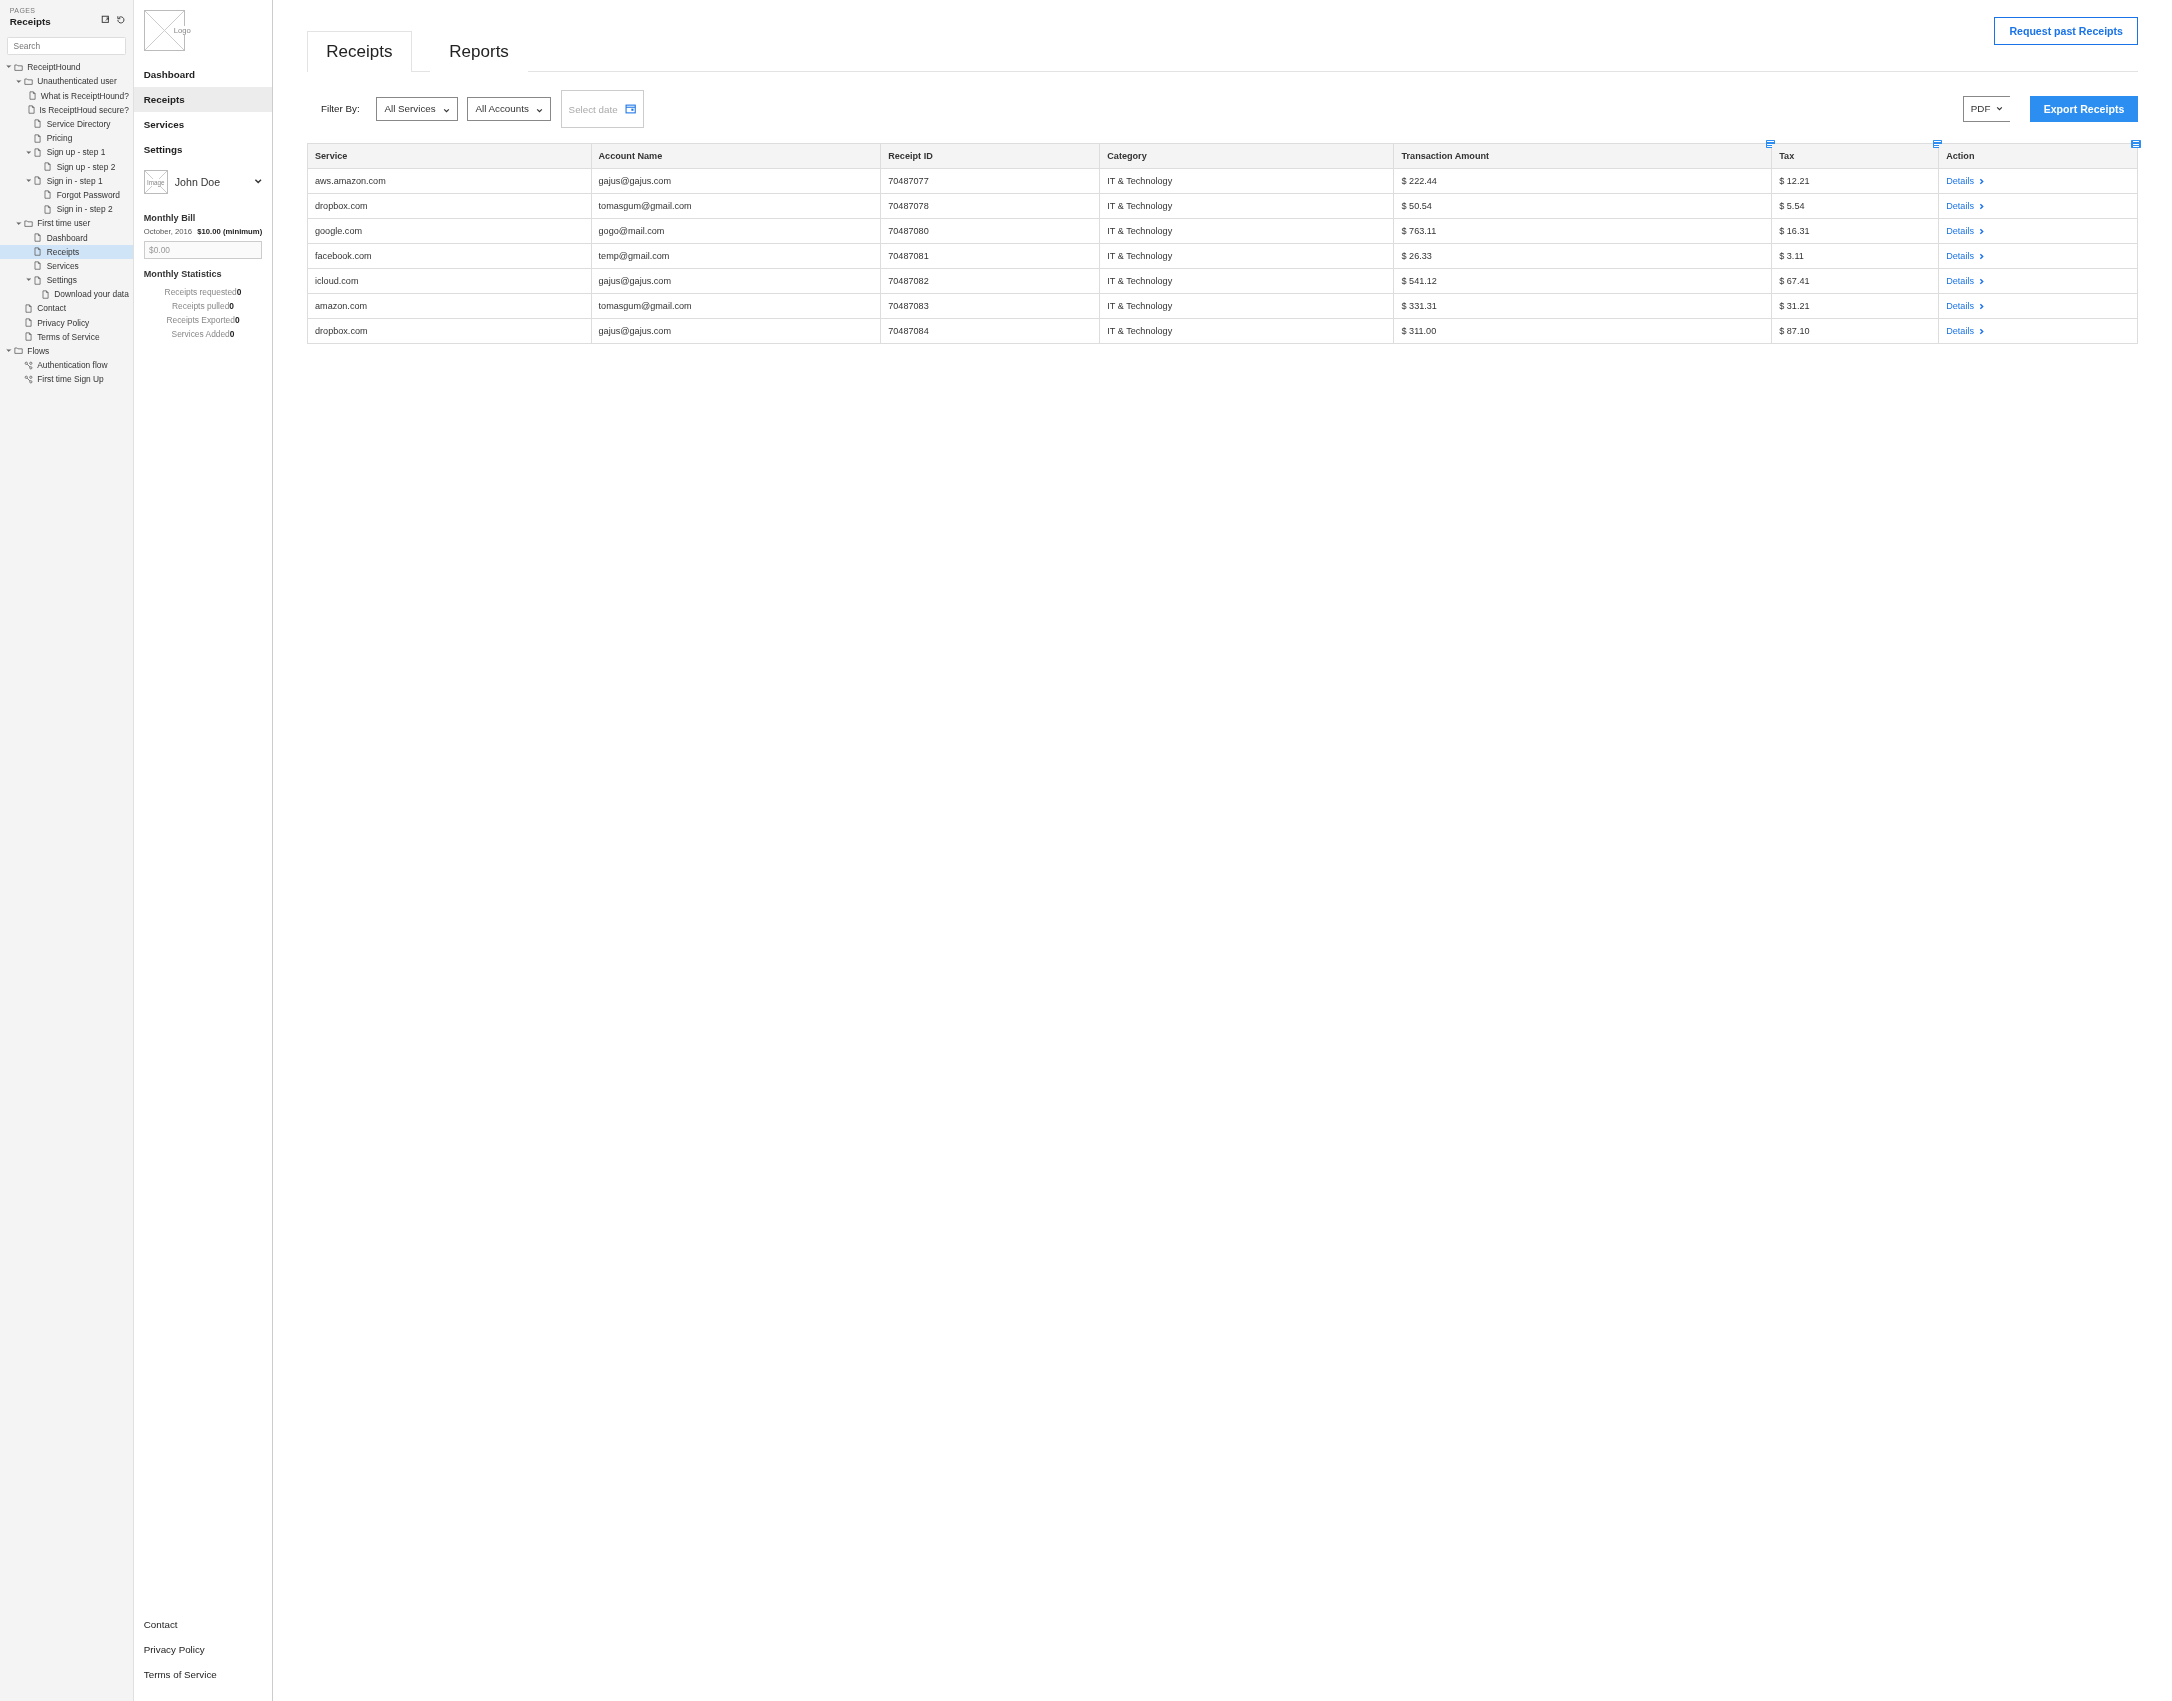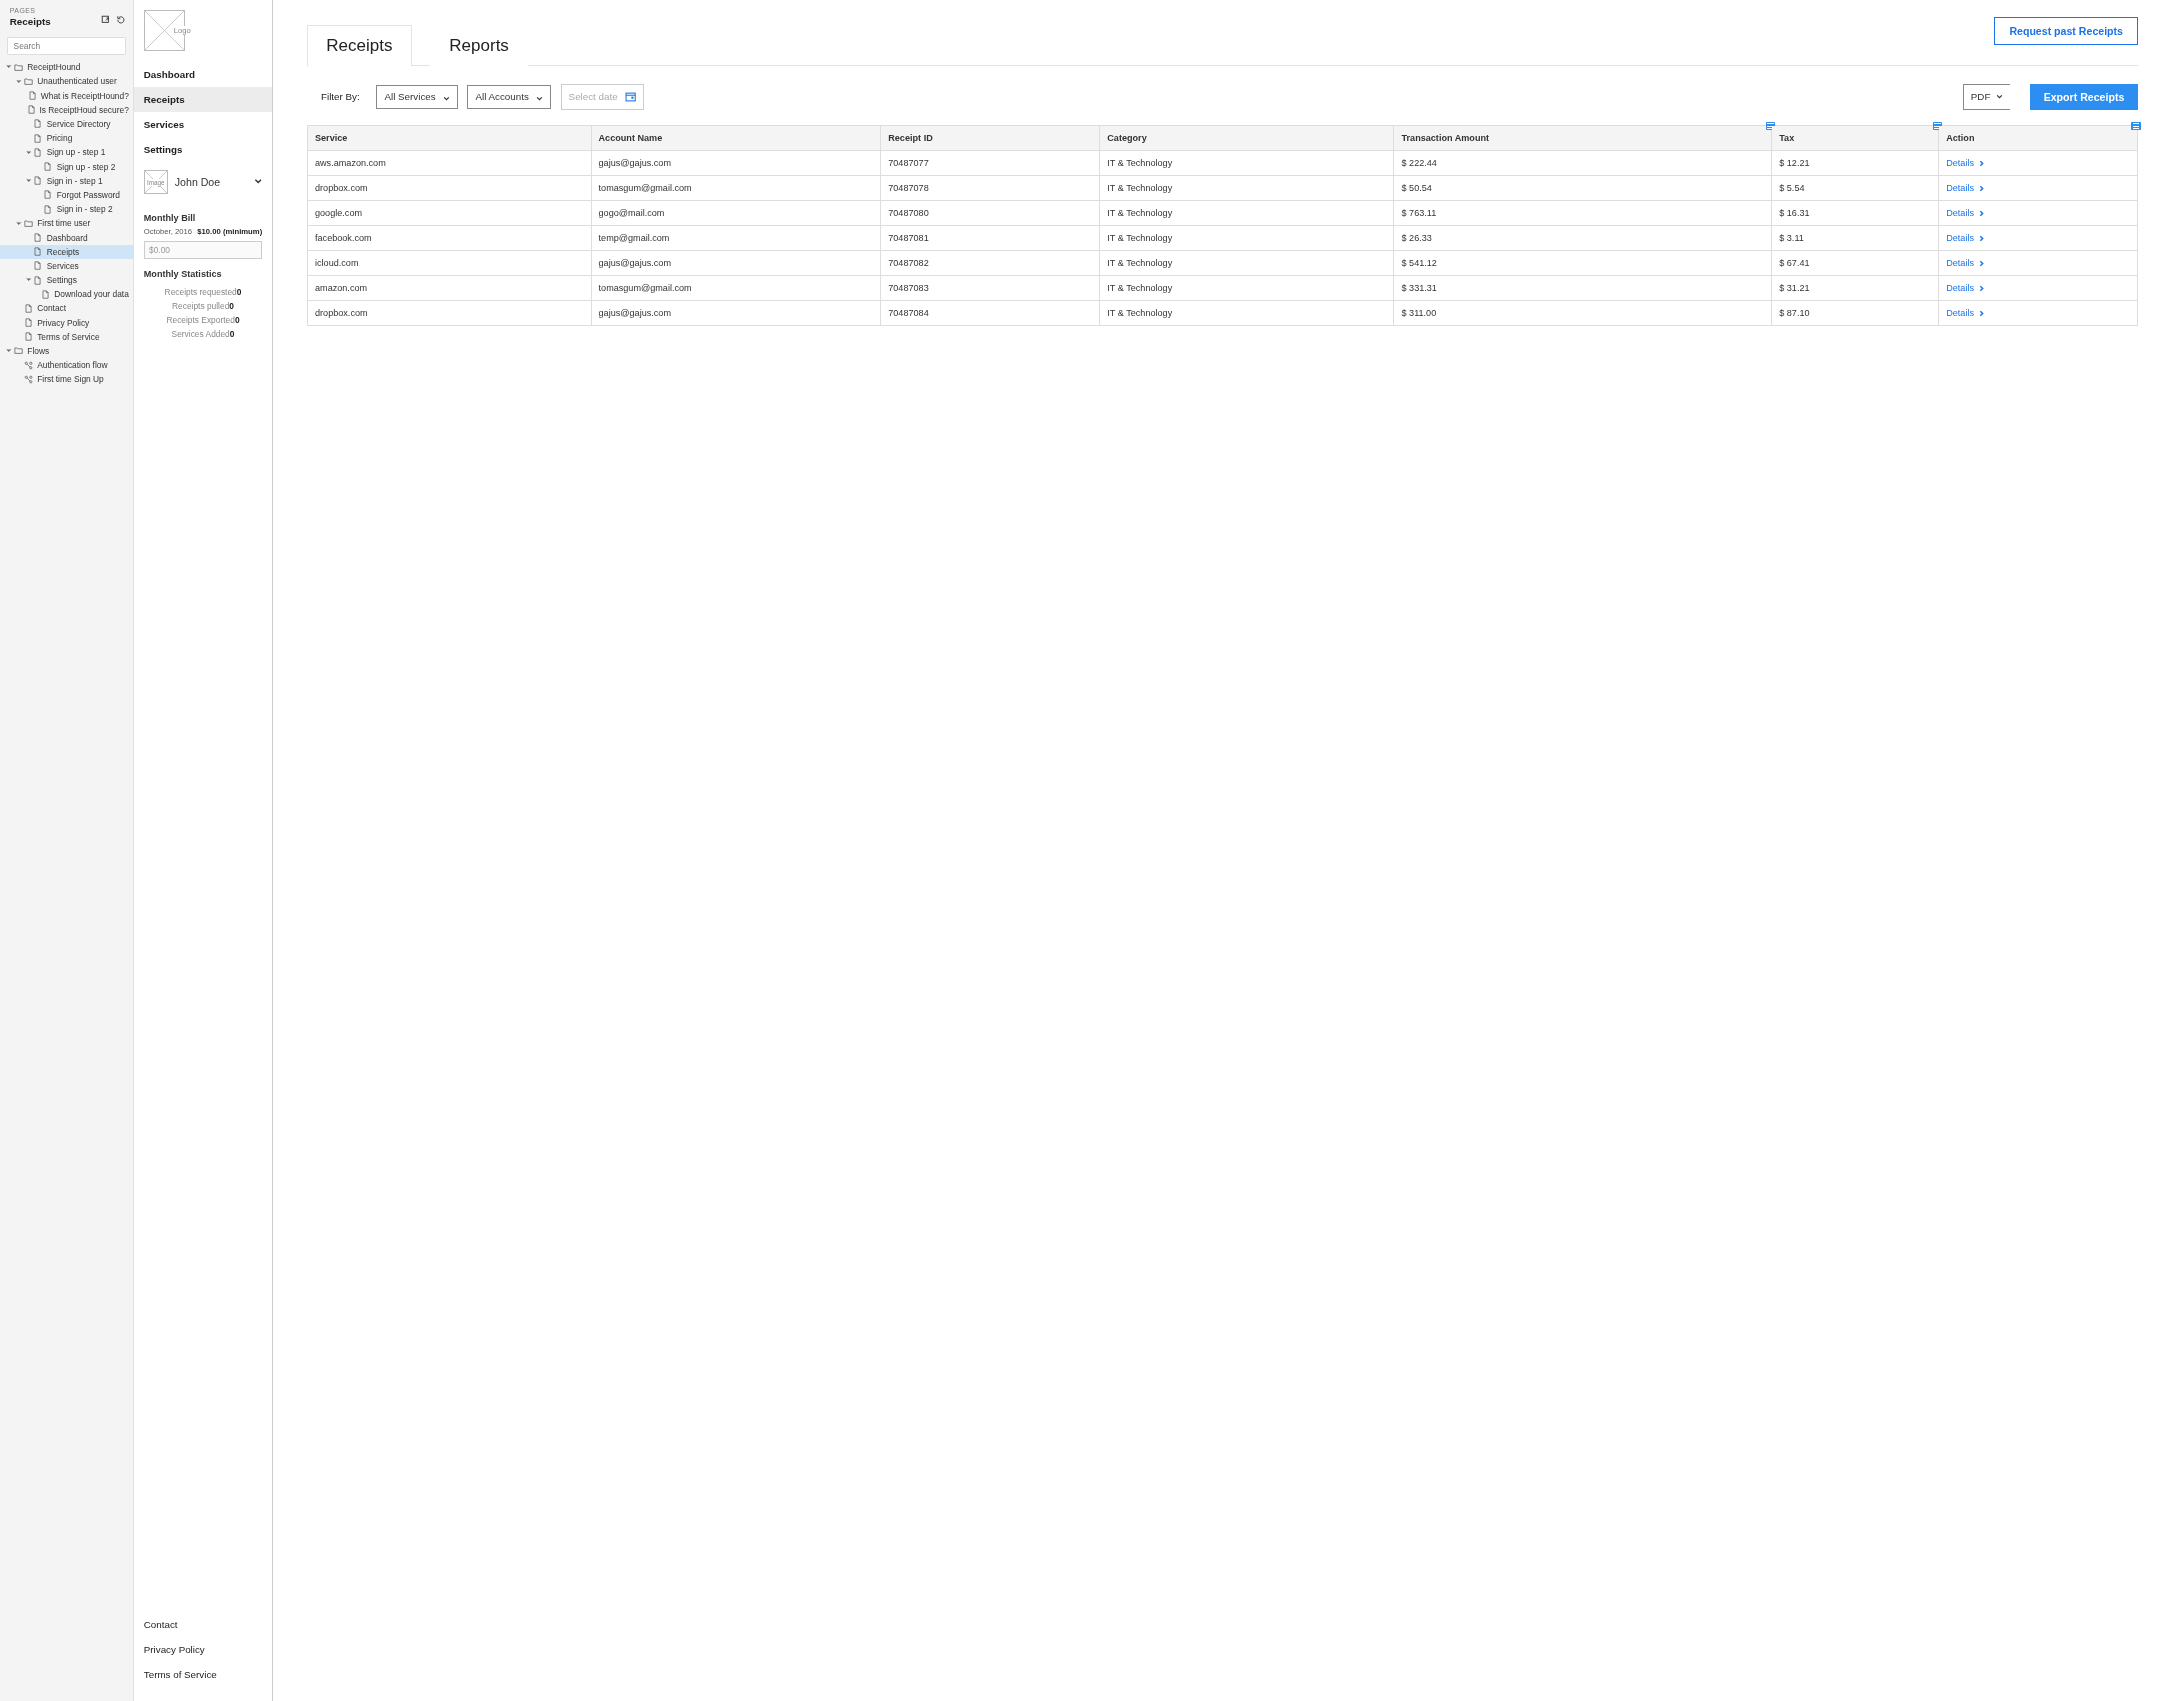--- a/index.html
+++ b/index.html
@@ -200,21 +200,21 @@
   }
   .tab.active { border-color: #e3e3e3; font-weight: 500; }
   .outline-btn {
     border: 1.4px solid #1a73e8;
     color: #1a73e8;
     background: #fff;
     padding: 7px 14px;
     font-size: 10.6px;
     font-weight: 600;
     cursor: pointer;
-    margin-bottom: 20px;
+    margin-bottom: 26px;
   }
 
   .filter-row {
     display: flex;
     align-items: center;
     gap: 9.8px;
     margin-bottom: 15.5px;
   }
   .filter-label { font-size: 9.8px; color: #222; margin-left: 14px; margin-right: 7px; }
   .select-box {
@@ -222,24 +222,24 @@
     padding: 5.6px 7px;
     font-size: 9.8px;
     display: flex; align-items: center; gap: 7px;
     cursor: pointer;
     background: #fff;
   }
   .select-box .chev { width: 7px; height: 7px; }
   .select-box .chev svg { stroke: #333; fill: none; stroke-width: 2; }
   .date-box {
     border: 0.7px solid #ccc;
-    padding: 6px 7px;
+    padding: 12px 7px;
     font-size: 9.8px;
     color: #aaa;
-    display: flex; align-items: flex-start; gap: 7px;
+    display: flex; align-items: flex-end; gap: 7px;
   }
   .cal-icon { width: 11.3px; height: 11.3px; color: #1a73e8; }
   .spacer { flex: 1; }
   .export-group { display: flex; gap: 20px; }
   .pdf-select {
     border: 0.7px solid #888;
     border-right: none;
     padding: 5.6px 7px;
     font-size: 9.8px;
     display: flex; align-items: center; gap: 5.6px;

